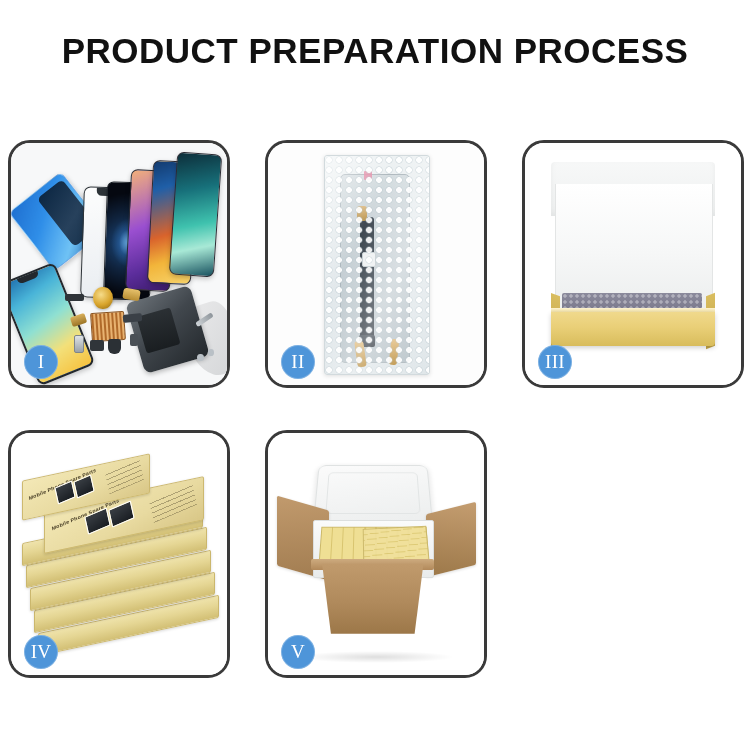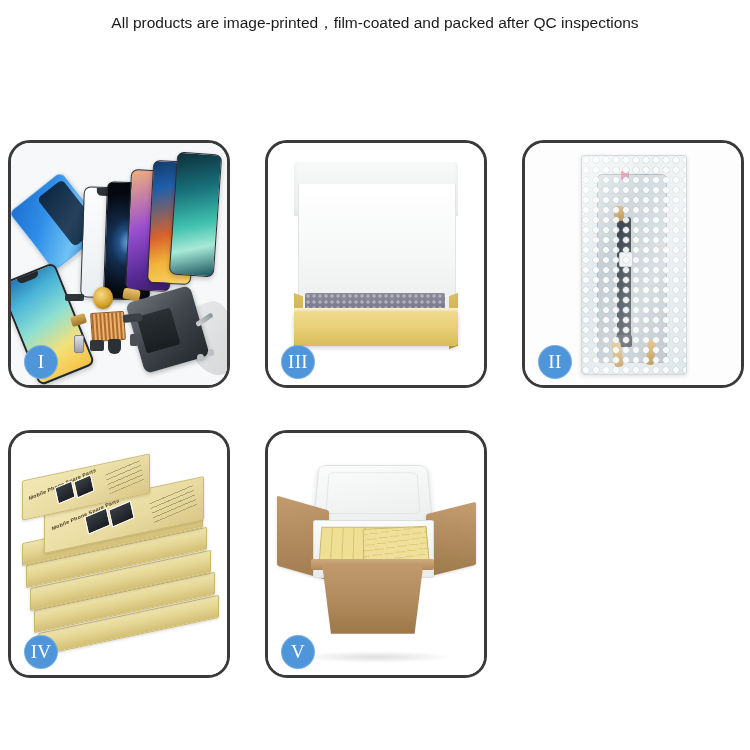--- a/index.html
+++ b/index.html
@@ -390,21 +390,21 @@
     position:absolute;left:14%;bottom:5%;width:72%;height:5%;
     background:radial-gradient(ellipse at 50% 50%, rgba(0,0,0,.13), rgba(0,0,0,0) 70%);
   }
 </style>
 </head>
 <body>
 
 <div class="page">
 
   <div class="header">
-    <p class="subtitle">All products are image-printed，film-coated and packed after QC inspections</p>
+    <h1 class="title">PRODUCT PREPARATION PROCESS</h1>
   </div>
 
   <div class="grid">
 
     <div class="card">
       <div class="scene p1">
         <div class="ph ph-blue"></div>
         <div class="ph ph-glass"></div>
         <div class="ph ph-dark"></div>
         <div class="ph ph-purple"></div>
@@ -424,49 +424,49 @@
         <div class="prt pr7"></div>
         <div class="prt pr8"></div>
         <div class="prt pr9"></div>
         <div class="prt pr10"></div>
         <div class="prt pr11"></div>
       </div>
       <div class="badge">I</div>
     </div>
 
     <div class="card">
-      <div class="scene p3">
-        <div class="b3-lidback"></div>
-        <div class="b3-inner"></div>
-        <div class="b3-foam"></div>
-        <div class="b3-sideL"></div>
-        <div class="b3-sideR"></div>
-        <div class="b3-rim"></div>
-        <div class="b3-front"></div>
-      </div>
-      <div class="badge">III</div>
-    </div>
-
-    <div class="card">
       <div class="scene p2">
         <div class="bag">
           <div class="screen2"></div>
           <div class="flexcable"></div>
           <div class="whitepad"></div>
           <div class="connL"></div>
           <div class="connR"></div>
           <div class="stickerdot"></div>
           <div class="bubbles"></div>
           <div class="sheen"></div>
         </div>
       </div>
       <div class="badge">II</div>
     </div>
 
     <div class="card">
+      <div class="scene p3">
+        <div class="b3-lidback"></div>
+        <div class="b3-inner"></div>
+        <div class="b3-foam"></div>
+        <div class="b3-sideL"></div>
+        <div class="b3-sideR"></div>
+        <div class="b3-rim"></div>
+        <div class="b3-front"></div>
+      </div>
+      <div class="badge">III</div>
+    </div>
+
+    <div class="card">
       <div class="scene p4">
         <div class="stack">
           <div class="bx slab sl5"></div>
           <div class="bx slab sl4"></div>
           <div class="bx slab sl3"></div>
           <div class="bx slab sl2"></div>
           <div class="bx slab sl1"></div>
 
           <div class="bx bx-top2">
             <div class="lbl">Mobile Phone Spare Parts</div>

